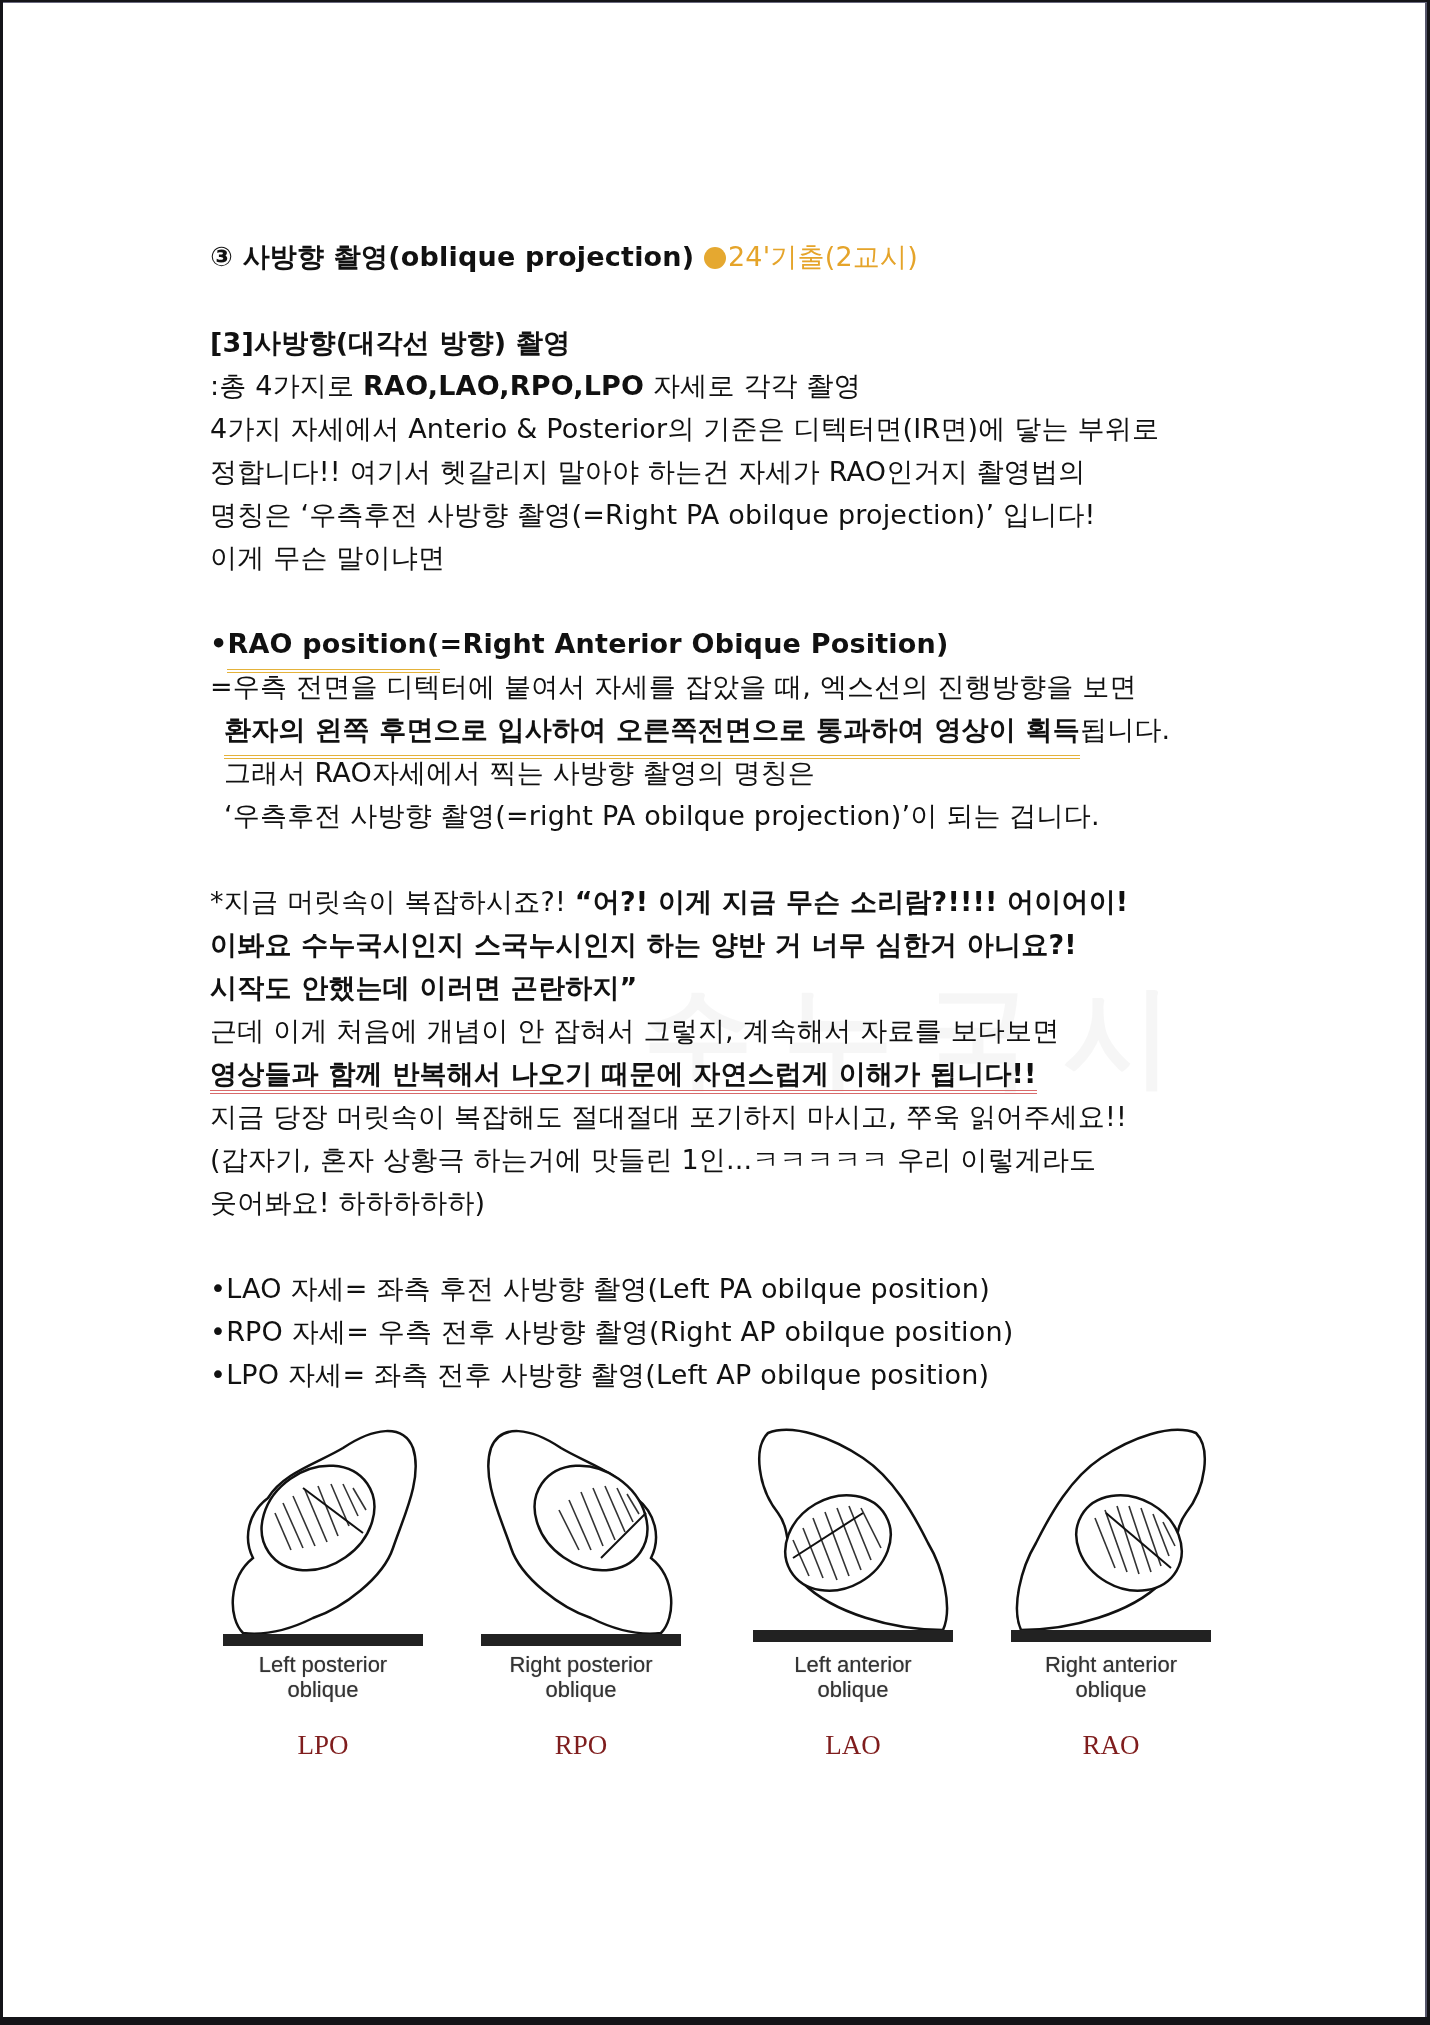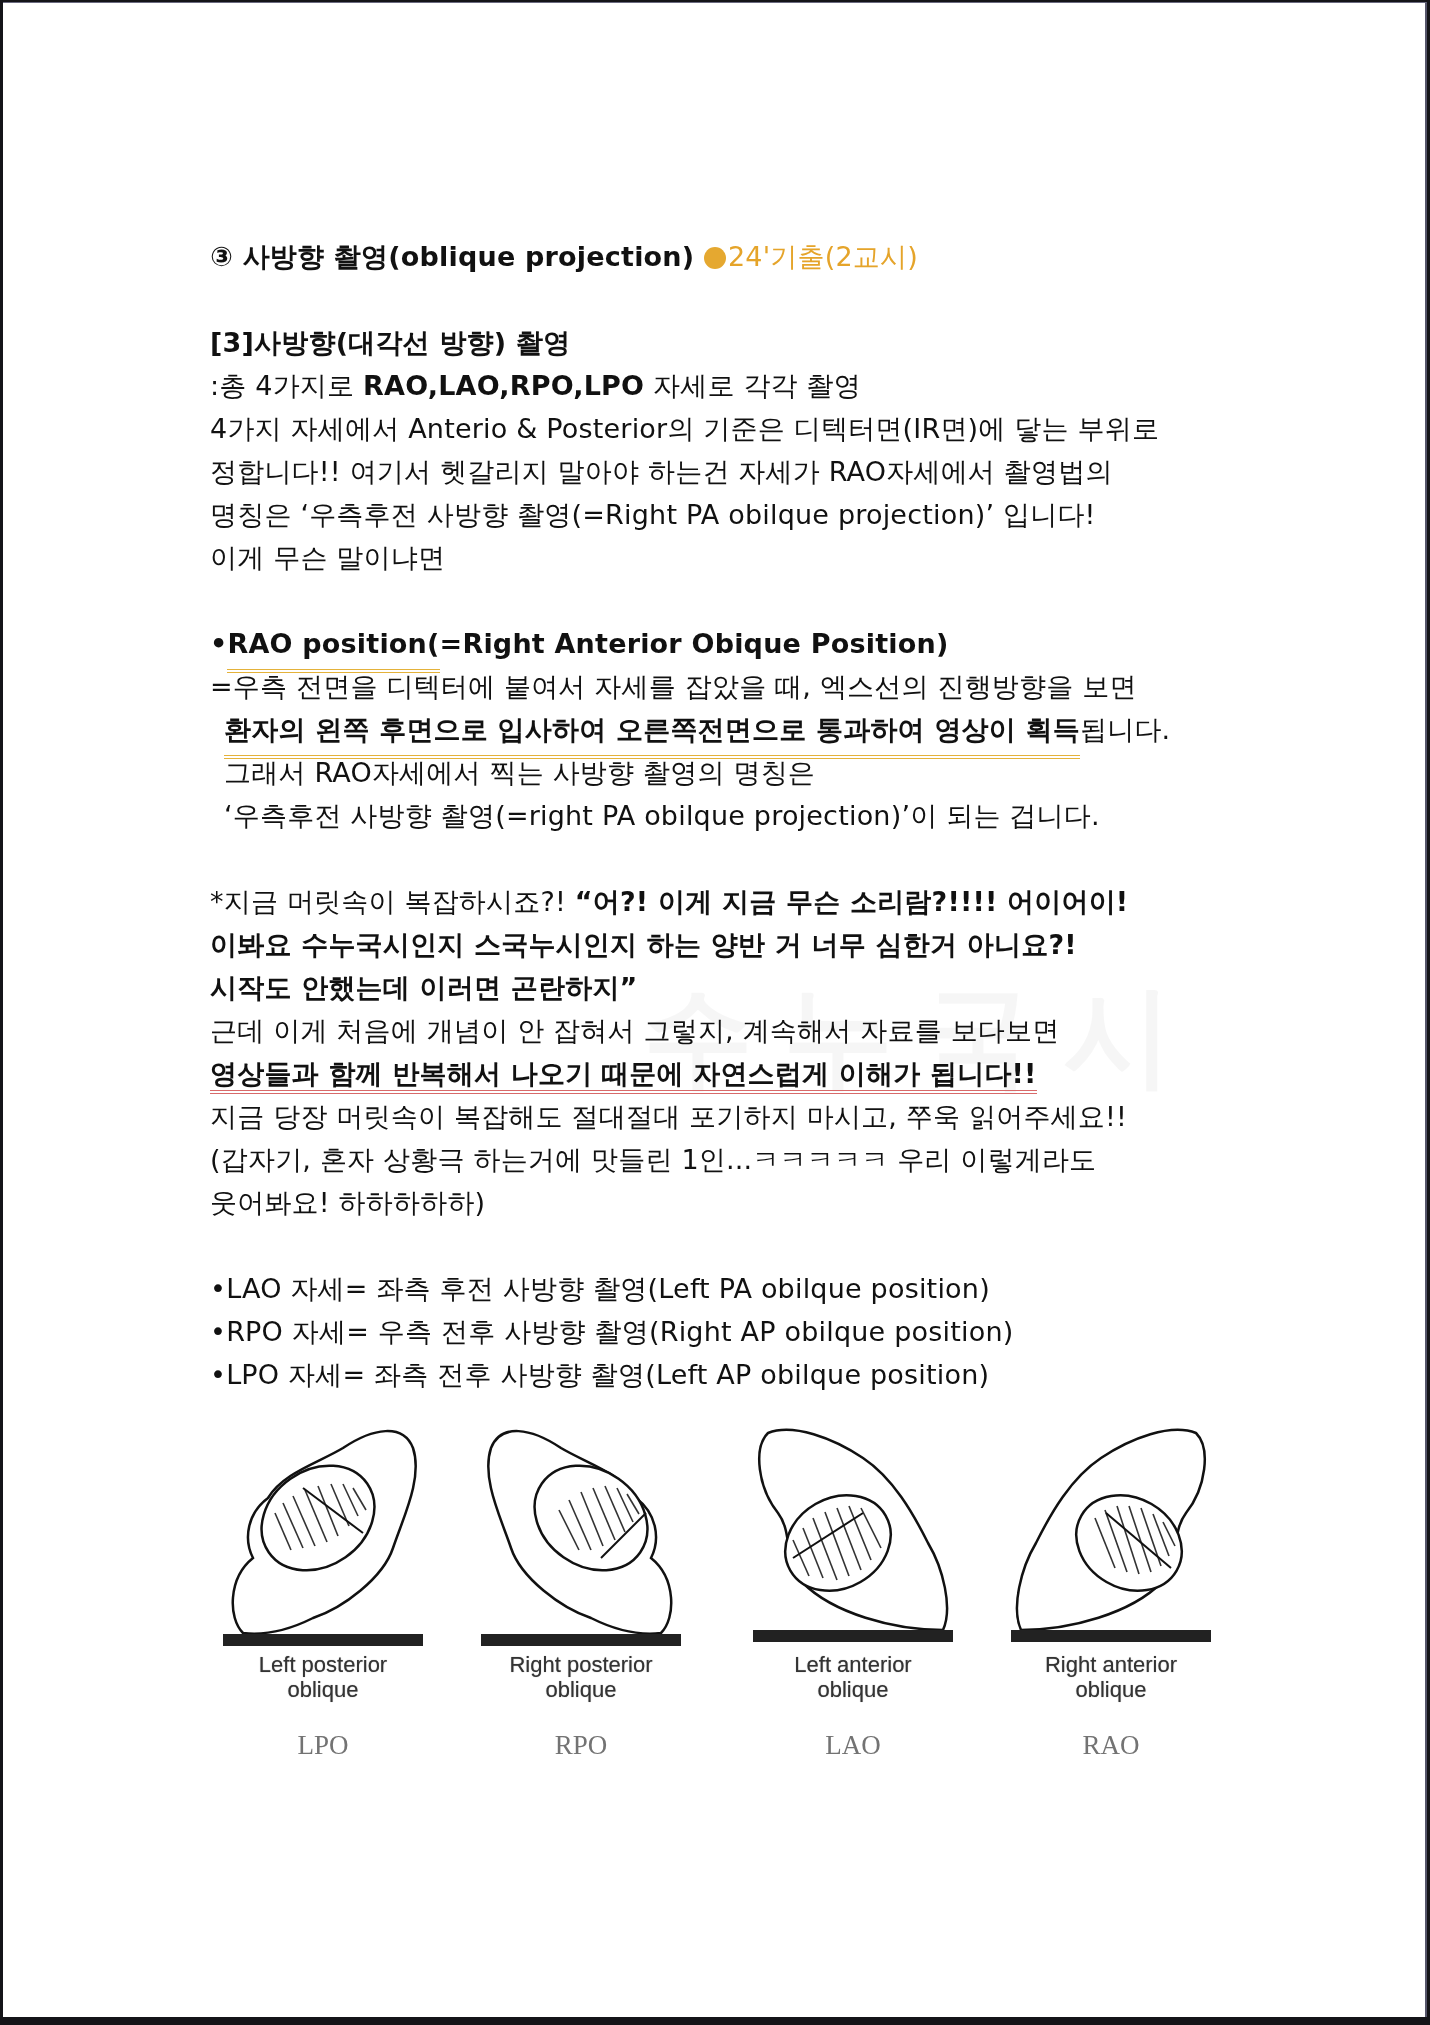--- a/index.html
+++ b/index.html
@@ -80,21 +80,21 @@
       font-family: "Liberation Sans", sans-serif;
       font-size: 22px;
       line-height: 25px;
       color: #333;
       margin-top: 4px;
       text-shadow: 0 0 1px #888;
     }
     .fig-code {
       font-family: "Liberation Serif", serif;
       font-size: 27px;
-      color: #737373;
+      color: #7f1d1d;
       margin-top: 28px;
     }
   </style>
 </head>
 <body>
 
 <div class="page">
 
   <div class="watermark">수누국시</div>
 
@@ -105,21 +105,21 @@
       <span>사방향 촬영(oblique projection)</span>
       <span class="exam"><span class="exam-dot"></span><span>24'기출(2교시)</span></span>
     </div>
 
     <div class="gap"></div>
 
     <div class="line b">[3]사방향(대각선 방향) 촬영</div>
 
     <div class="line"><span>:총 4가지로 </span><span class="b">RAO,LAO,RPO,LPO</span><span> 자세로 각각 촬영</span></div>
     <div class="line">4가지 자세에서 Anterio &amp; Posterior의 기준은 디텍터면(IR면)에 닿는 부위로</div>
-    <div class="line">정합니다!! 여기서 헷갈리지 말아야 하는건 자세가 RAO자세에서 촬영법의</div>
+    <div class="line">정합니다!! 여기서 헷갈리지 말아야 하는건 자세가 RAO인거지 촬영법의</div>
     <div class="line">명칭은 ‘우측후전 사방향 촬영(=Right PA obilque projection)’ 입니다!</div>
     <div class="line">이게 무슨 말이냐면</div>
 
     <div class="gap"></div>
 
     <div class="line b"><span>•</span><span class="u-gold">RAO position(</span><span>=Right Anterior Obique Position)</span></div>
     <div class="line">=우측 전면을 디텍터에 붙여서 자세를 잡았을 때, 엑스선의 진행방향을 보면</div>
     <div class="line indent"><span class="b u-gold">환자의 왼쪽 후면으로 입사하여 오른쪽전면으로 통과하여 영상이 획득</span><span>됩니다.</span></div>
     <div class="line indent">그래서 RAO자세에서 찍는 사방향 촬영의 명칭은</div>
     <div class="line indent">‘우측후전 사방향 촬영(=right PA obilque projection)’이 되는 겁니다.</div>

